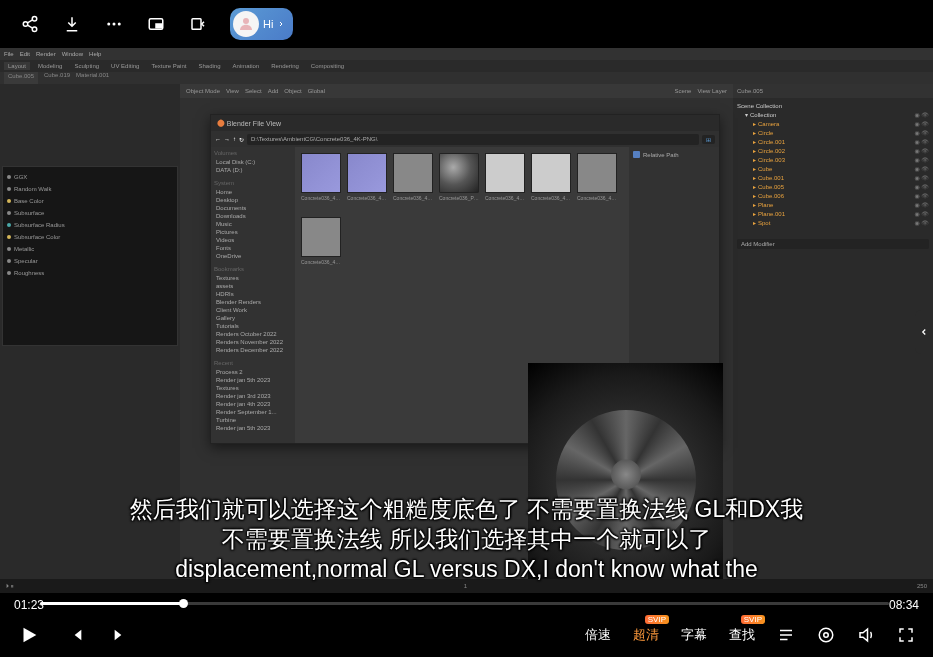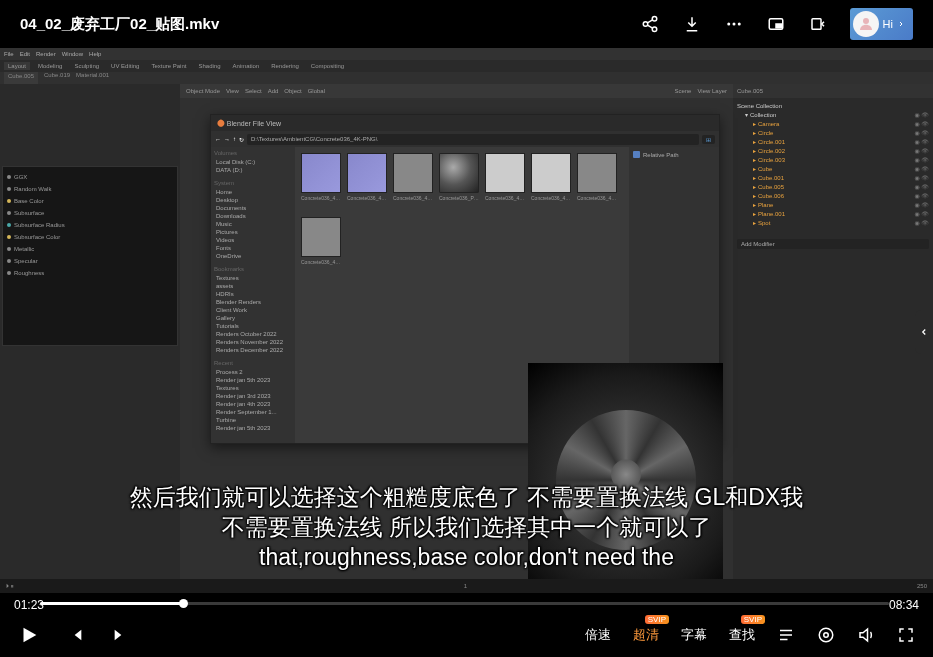--- a/index.html
+++ b/index.html
@@ -1,21 +1,21 @@
 <!DOCTYPE html>
 <html><head>
 <meta charset="utf-8">
 <style>
 * { margin: 0; padding: 0; box-sizing: border-box; }
 body { width: 933px; height: 657px; background: #000; font-family: Arial, "Microsoft YaHei", sans-serif; color: #fff; overflow: hidden; position: relative; }
 .top-bar { height: 48px; display: flex; align-items: center; justify-content: space-between; padding: 0 20px; background: #000; }
 .video-title { font-size: 15px; font-weight: bold; }
 .top-icons { display: flex; align-items: center; gap: 22px; }
 .top-icon { width: 20px; height: 20px; cursor: pointer; display: flex; align-items: center; justify-content: center; }
-.avatar-badge { display: flex; align-items: center; gap: 4px; background: linear-gradient(135deg, #5b9bd5, #4a7bc8); border-radius: 3px; padding: 3px 8px 3px 3px; cursor: pointer; }
+.avatar-badge { display: flex; align-items: center; gap: 4px; background: linear-gradient(135deg, #5b9bd5, #4a7bc8); border-radius: 10px; padding: 3px 8px 3px 3px; cursor: pointer; }
 .avatar-circle { width: 26px; height: 26px; border-radius: 50%; background: #f5f5f5; display: flex; align-items: center; justify-content: center; }
 .hi-text { font-size: 11px; color: #fff; }
 
 .video-frame { position: absolute; top: 48px; left: 0; right: 0; height: 545px; background: #1a1a1a; overflow: hidden; }
 .blender-ui { width: 100%; height: 100%; background: #232323; position: relative; }
 .blender-topbar { height: 12px; background: #323232; display: flex; align-items: center; padding: 0 4px; gap: 6px; font-size: 6px; color: #aaa; }
 .blender-tabs { height: 12px; background: #2a2a2a; display: flex; align-items: center; gap: 4px; padding: 0 4px; font-size: 6px; color: #999; }
 .tab-item { padding: 1px 4px; }
 .tab-item.active { background: #383838; }
 .blender-subbar { height: 12px; background: #303030; display: flex; font-size: 6px; color: #888; padding: 0 4px; }
@@ -61,42 +61,41 @@
 .tree-icons-right { margin-left: auto; display: flex; gap: 2px; color: #777; }
 .modifier-panel { padding: 4px; color: #aaa; margin-top: 4px; }
 
 .render-preview { position: absolute; right: 10px; bottom: 10px; width: 195px; height: 220px; background: #0a0a0a; }
 .turbine { width: 100%; height: 100%; background: radial-gradient(circle at 50% 55%, #444 0%, #333 30%, #1a1a1a 70%, #000 100%); position: relative; overflow: hidden; }
 .turbine::before { content: ''; position: absolute; top: 50%; left: 50%; width: 140px; height: 140px; transform: translate(-50%, -45%); background: conic-gradient(from 0deg, #666, #333, #666, #333, #666, #333, #666, #333, #666, #333, #666, #333, #666); border-radius: 50%; }
 .turbine::after { content: ''; position: absolute; top: 50%; left: 50%; width: 30px; height: 30px; transform: translate(-50%, -45%); background: radial-gradient(circle, #888, #444); border-radius: 50%; }
 
 .bottom-timeline { position: absolute; bottom: 0; left: 0; right: 0; height: 14px; background: #1a1a1a; display: flex; align-items: center; padding: 0 6px; font-size: 6px; color: #888; justify-content: space-between; }
 
-.subtitles { position: absolute; left: 0; right: 0; bottom: 20px; text-align: center; padding: 0 100px; }
+.subtitles { position: absolute; left: 0; right: 0; bottom: 8px; text-align: center; padding: 0 100px; }
 .sub-line { font-size: 23px; font-weight: 500; color: #fff; text-shadow: 1px 1px 2px #000, -1px -1px 2px #000, 1px -1px 2px #000, -1px 1px 2px #000; line-height: 1.3; }
 
 .time-row { position: absolute; top: 593px; left: 0; right: 0; height: 24px; display: flex; align-items: center; justify-content: space-between; padding: 0 14px; font-size: 12px; color: #fff; }
 .progress-track { position: absolute; top: 602px; left: 40px; right: 44px; height: 3px; background: #3a3a3a; border-radius: 2px; }
 .progress-fill { height: 100%; background: #fff; width: 17%; border-radius: 2px; position: relative; }
 .progress-fill::after { content: ''; position: absolute; right: -4px; top: -3px; width: 9px; height: 9px; background: #fff; border-radius: 50%; }
 
 .controls { position: absolute; bottom: 0; left: 0; right: 0; height: 44px; display: flex; align-items: center; justify-content: space-between; padding: 0 18px; }
 .ctrl-left { display: flex; align-items: center; gap: 28px; }
 .ctrl-right { display: flex; align-items: center; gap: 22px; }
 .ctrl-btn { cursor: pointer; display: flex; align-items: center; justify-content: center; }
 .ctrl-text { font-size: 13px; color: #fff; cursor: pointer; position: relative; }
 .badge-svip { position: absolute; top: -11px; right: -10px; background: linear-gradient(90deg, #ff6b35, #f7931e); font-size: 8px; padding: 0 3px; border-radius: 3px; color: #fff; }
 
 .side-handle { position: absolute; right: 0; top: 310px; width: 18px; height: 44px; background: #2a2a2a; border-radius: 6px 0 0 6px; display: flex; align-items: center; justify-content: center; cursor: pointer; }
 </style>
 </head>
 <body>
 
 <div class="top-bar">
-  <div class="video-title">04_02_废弃工厂02_贴图.mkv</div>
   <div class="top-icons">
     <div class="top-icon">
         <svg width="18" height="18" viewBox="0 0 24 24" fill="none" stroke="#fff" stroke-width="2">
           <circle cx="18" cy="5" r="3"></circle>
           <circle cx="6" cy="12" r="3"></circle>
           <circle cx="18" cy="19" r="3"></circle>
           <path d="M8.6 13.5l6.8 4M15.4 6.5l-6.8 4"></path>
         </svg>
       </div>
     <div class="top-icon">
@@ -354,21 +353,21 @@
     <div class="bottom-timeline">
         <span>⏵ ⏸</span>
         <span>1</span>
         <span>250</span>
       </div>
   </div>
 
   <div class="subtitles">
     <div class="sub-line">然后我们就可以选择这个粗糙度底色了 不需要置换法线 GL和DX我</div>
     <div class="sub-line">不需要置换法线 所以我们选择其中一个就可以了</div>
-    <div class="sub-line">that,roughness,base color,don't need the</div>
+    <div class="sub-line">displacement,normal GL versus DX,I don't know what the</div>
   </div>
 </div>
 
 <div class="side-handle">
   <svg width="10" height="10" viewBox="0 0 24 24" fill="none" stroke="#fff" stroke-width="3">
       <path d="M15 6l-6 6 6 6"></path>
     </svg>
 </div>
 
 <div class="time-row">

